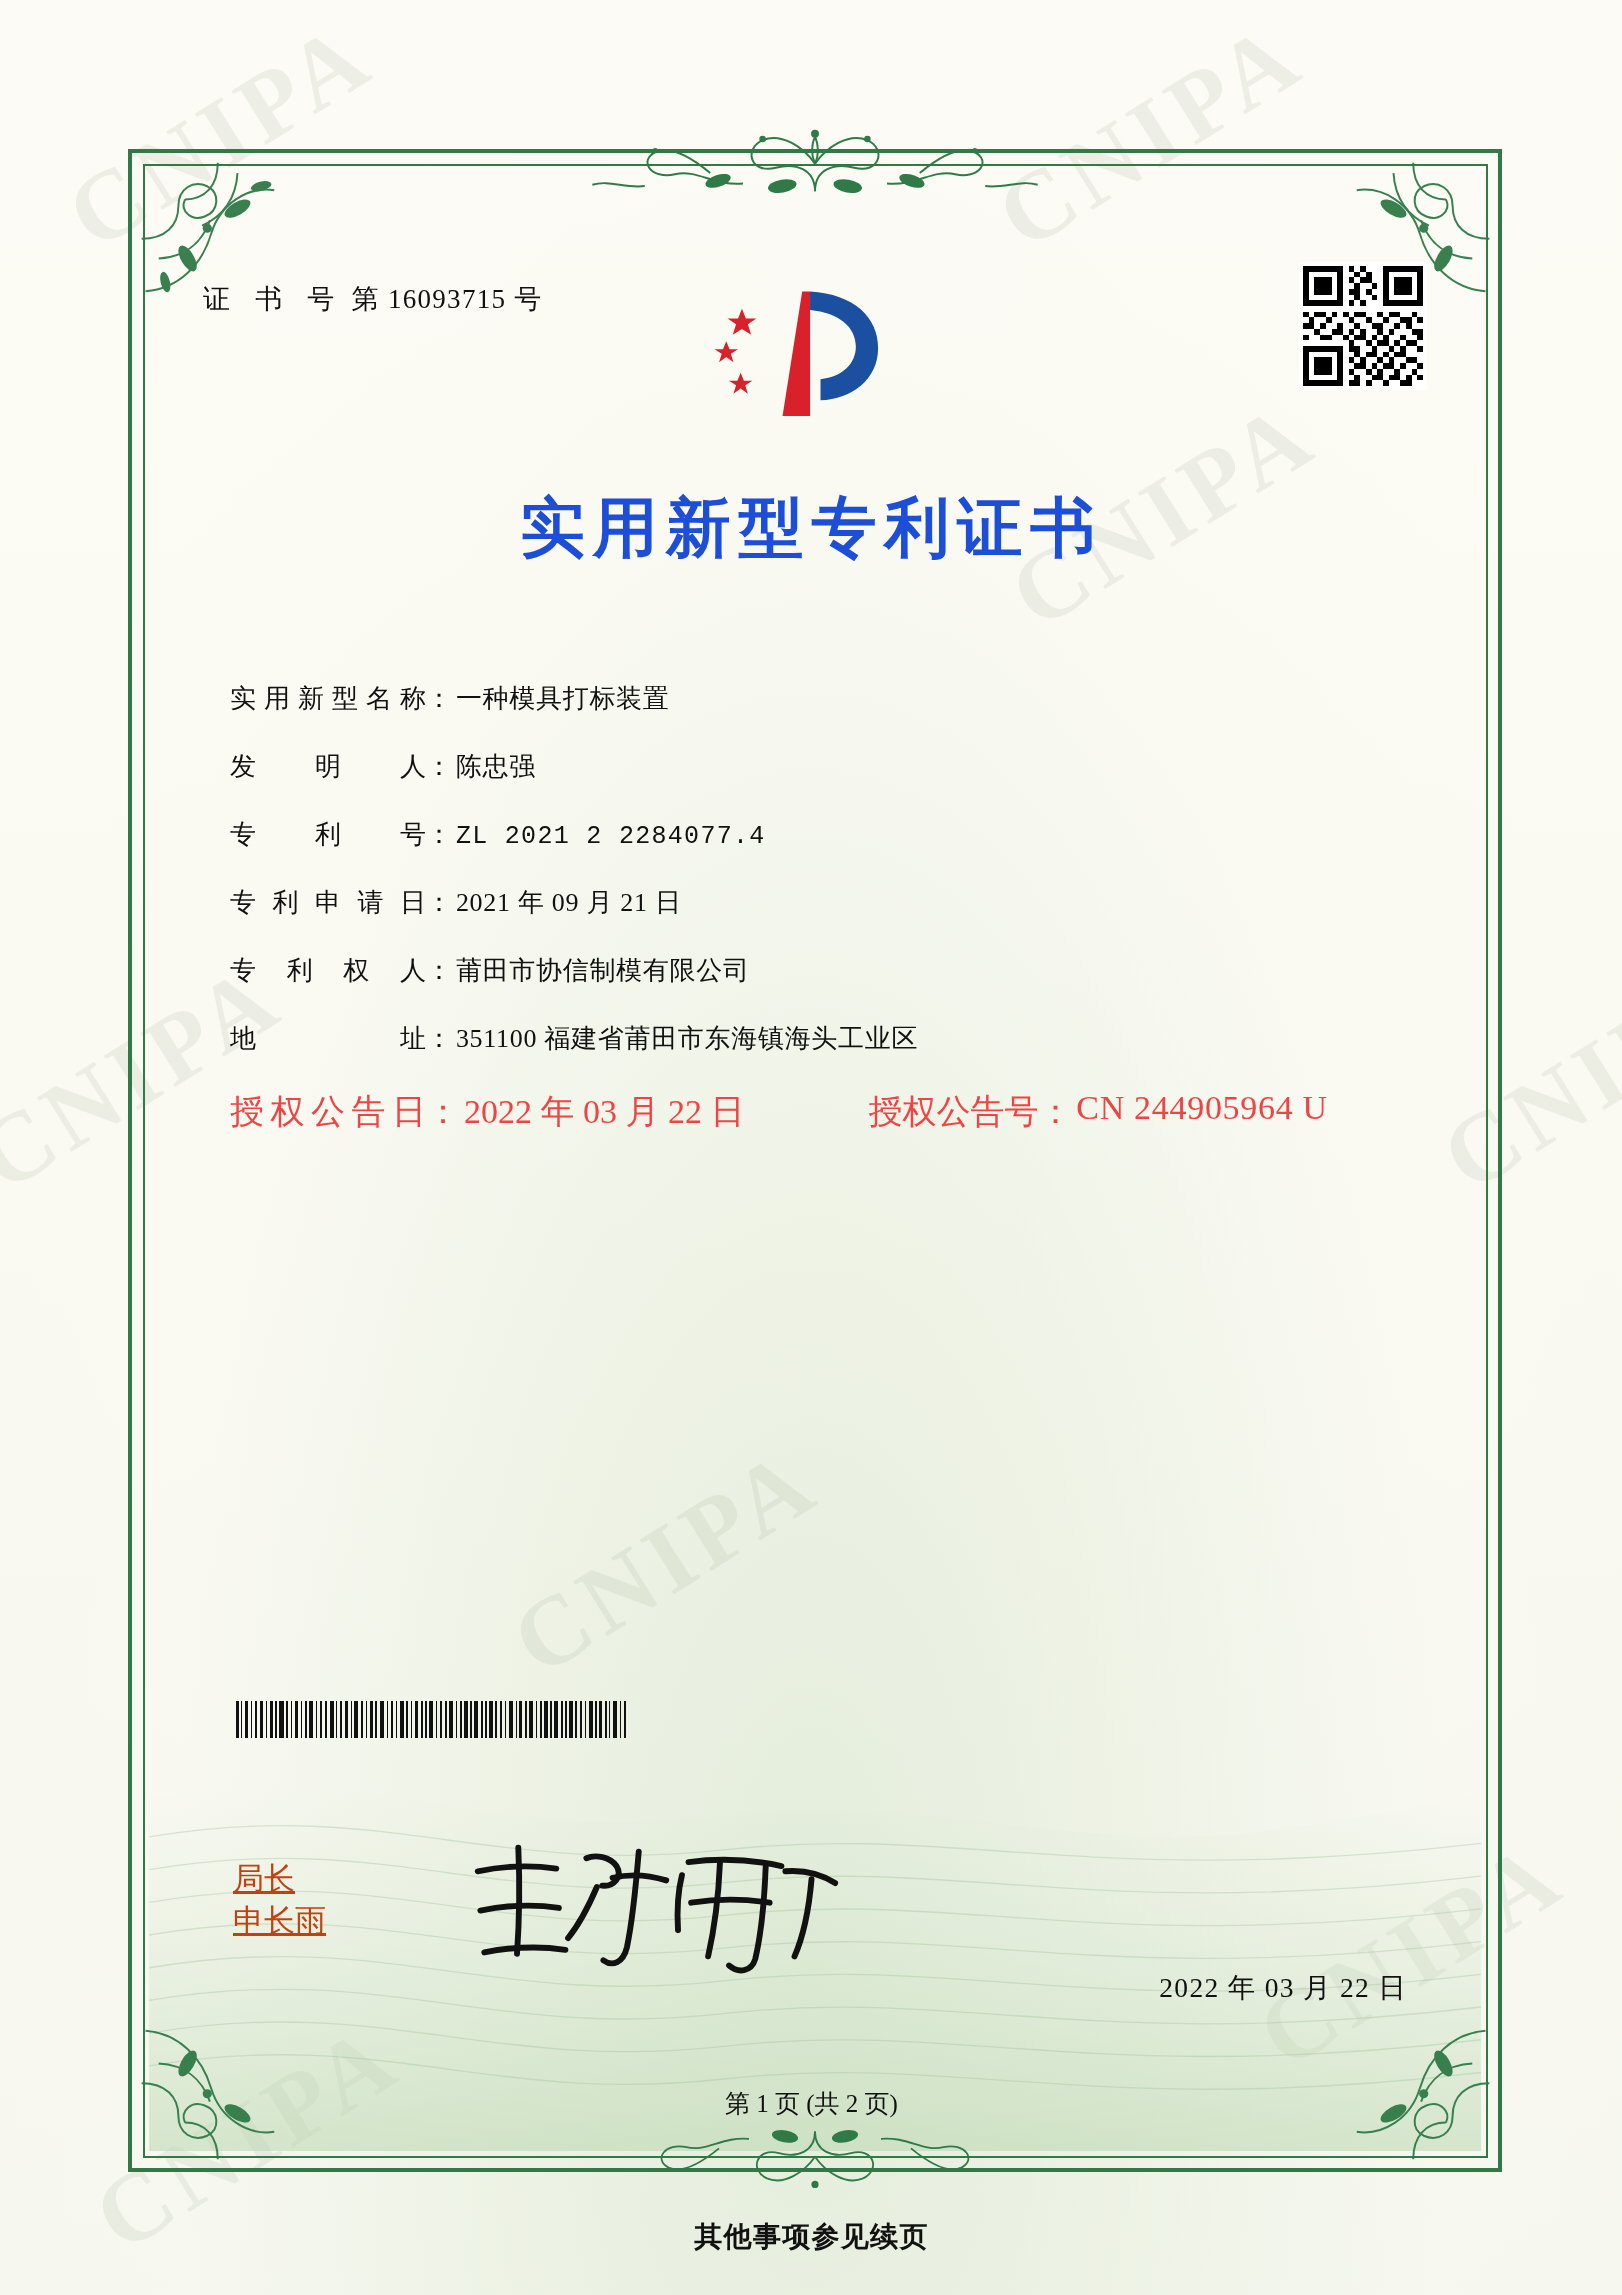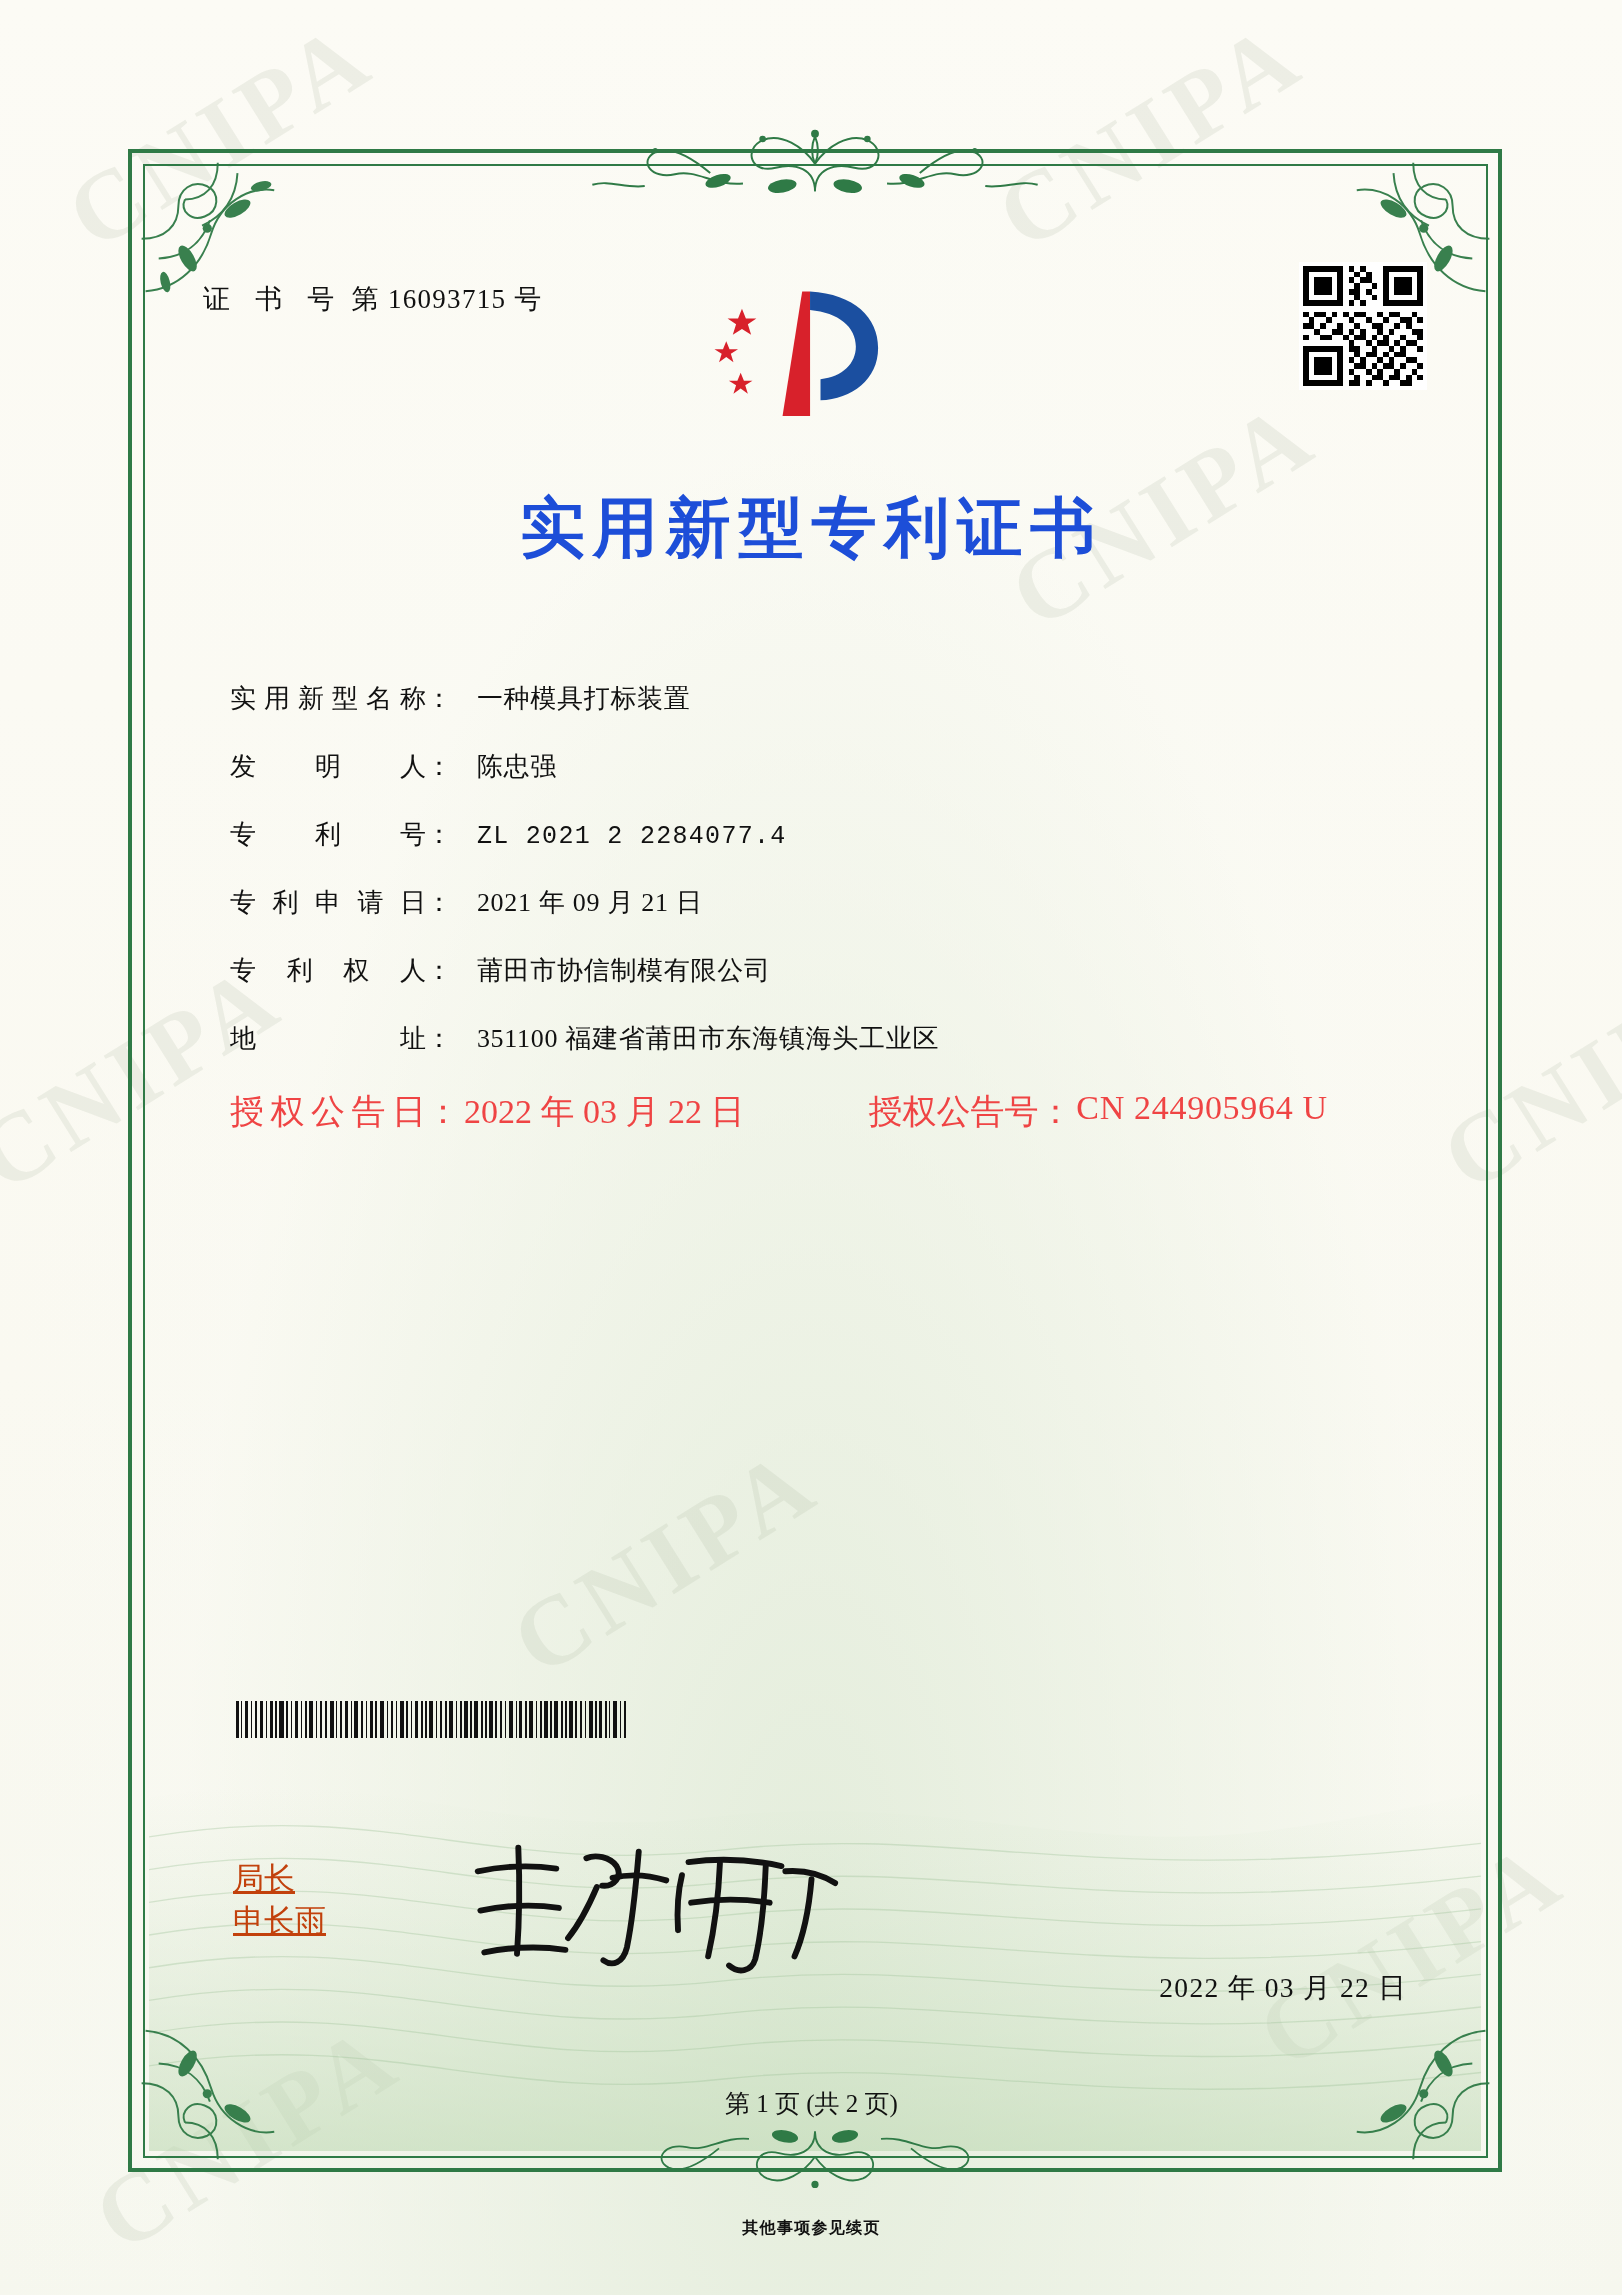--- a/index.html
+++ b/index.html
@@ -156,21 +156,21 @@
   }
   .field-label {
     display: inline-block;
     width: 196px;
     flex: 0 0 196px;
     text-align: justify;
     text-align-last: justify;
     letter-spacing: 0;
   }
   .field-colon { margin-right: 3.9px; }
-  .field-value { letter-spacing: 0.7px; margin-left: 21px; }
+  .field-value { letter-spacing: 0.7px; }
   .mono-val {
     font-family: "Liberation Mono", "DejaVu Sans Mono", monospace;
     font-size: 25px;
     letter-spacing: 1.3px;
   }
 
   .grant-row {
     display: flex;
     align-items: flex-start;
     font-size: 34px;
@@ -236,21 +236,21 @@
     top: 2087px;
     text-align: center;
     font-size: 25px;
     color: #111;
   }
   .footer-note {
     position: absolute;
     left: 0; right: 0;
     top: 2218px;
     text-align: center;
-    font-size: 16px;
+    font-size: 28px;
     font-weight: bold;
     color: #111;
     letter-spacing: 1.3px;
   }
 
   
   .wave-band {
     position: absolute;
     left: 17px;
     right: 17px;

